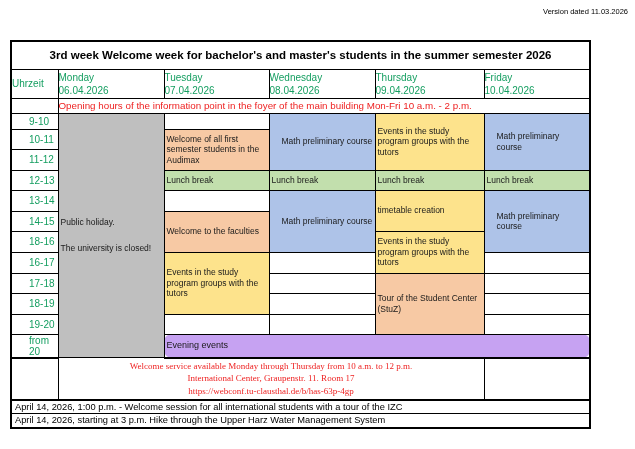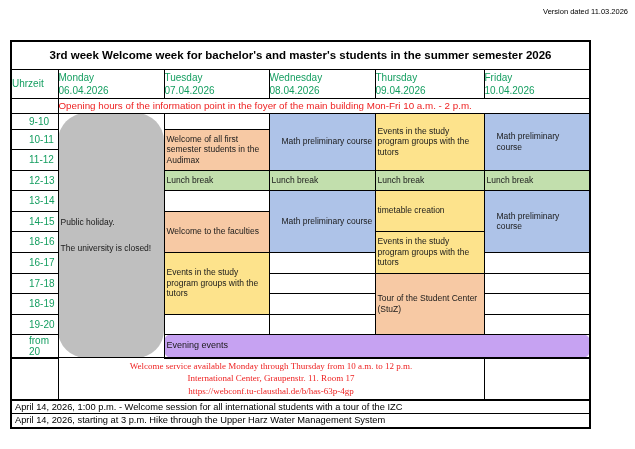--- a/index.html
+++ b/index.html
@@ -32,21 +32,21 @@
     font-size:10px;color:var(--heading-green);text-align:left;padding-left:17px;
     background:#fff;
   }
   .open-hours{
     font-size:9.8px;color:var(--text-red);
   }
   .event{
     font-size:8.5px;line-height:10.5px;text-align:left;color:#1a1a1a;
     padding:0 2px;
   }
-  .bg-gray{background:var(--cell-gray);border-radius:28px;}
+  .bg-gray{background:var(--cell-gray);}
   .bg-peach{background:var(--cell-peach);}
   .bg-blue{background:var(--cell-blue);padding-left:12px;}
   .bg-green{background:var(--cell-green);}
   .bg-yellow{background:var(--cell-yellow);}
   .bg-purple{background:var(--cell-purple);border-radius:8px;}
   .holiday-line1{margin-bottom:15px;}
   .thick-bottom{border-bottom-width:2px;}
   .welcome-service{
     font-size:9px;line-height:12.5px;color:var(--text-red);text-align:center;font-family:Liberation Serif, serif;
   }

